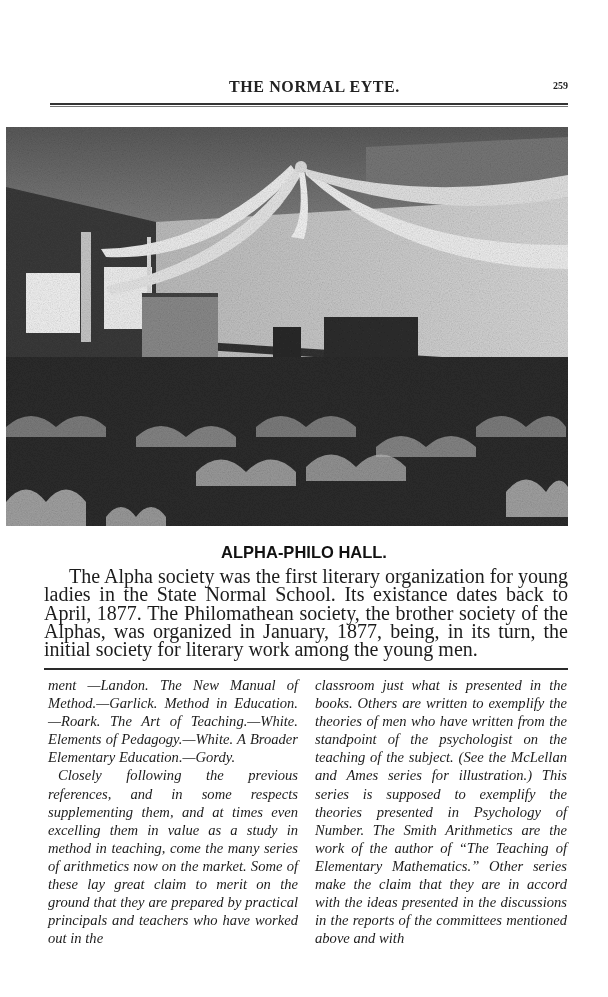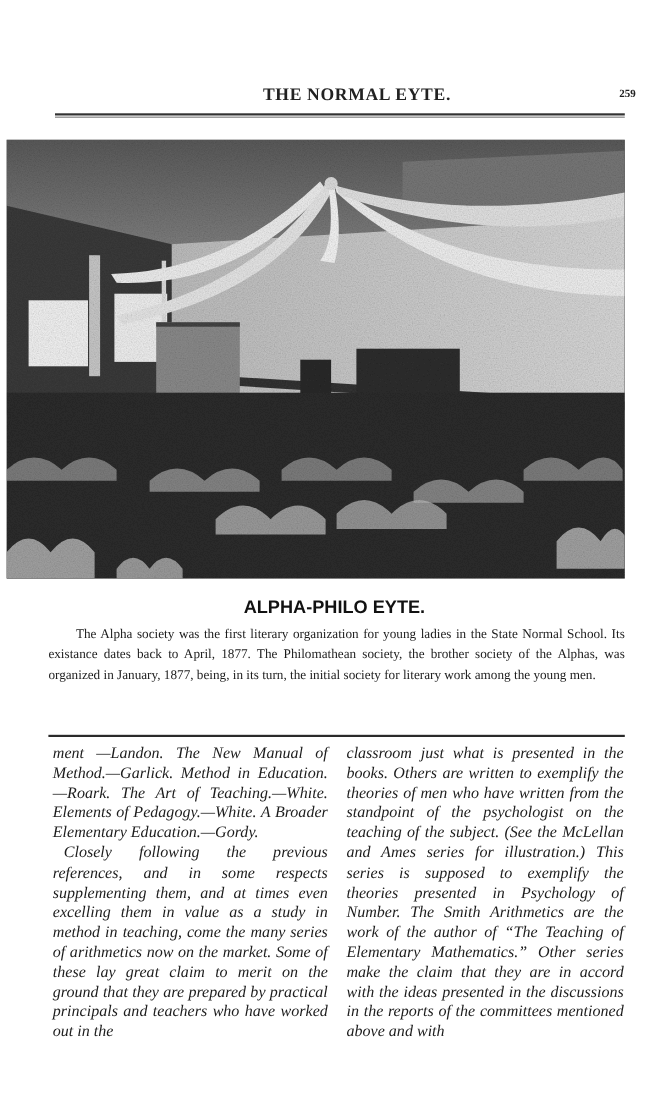--- a/index.html
+++ b/index.html
@@ -3,21 +3,21 @@
 <meta charset="utf-8">
 <style>
   html, body { margin: 0; padding: 0; }
   body {
     width: 608px; height: 997px; overflow: hidden;
     background: #ffffff; position: relative;
     font-family: "Liberation Serif", "DejaVu Serif", serif;
     color: #1a1a1a;
   }
   .running-head {
-    position: absolute; left: 60px; top: 78px; width: 518px; height: 22px;
+    position: absolute; left: 50px; top: 78px; width: 518px; height: 22px;
   }
   .running-title {
     position: absolute; left: 179px; top: 0; font-size: 16px; letter-spacing: 0.6px;
     font-family: "Liberation Serif", serif; font-weight: bold; color: #222;
   }
   .page-number {
     position: absolute; right: 0; top: 2px; font-size: 10px; font-weight: bold; color: #222;
   }
   .head-rule {
     position: absolute; left: 50px; top: 103px; width: 518px; height: 4px;
@@ -28,21 +28,21 @@
     background: #3d3d3d; overflow: hidden;
   }
   .photo svg { display: block; }
   .caption {
     position: absolute; left: 0; top: 543px; width: 608px; text-align: center;
     font-family: "Liberation Sans", sans-serif; font-weight: bold; font-size: 16.5px;
     color: #111;
   }
   .intro {
     position: absolute; left: 44px; top: 567px; width: 524px;
-    font-size: 12px; line-height: 18.3px; text-align: justify; color: #1c1c1c;
+    font-size: 20px; line-height: 18.3px; text-align: justify; color: #1c1c1c;
   }
   .intro p { margin: 0; text-indent: 25px; }
   .body-rule {
     position: absolute; left: 44px; top: 668px; width: 524px; height: 0;
     border-top: 2px solid #2a2a2a;
   }
   .col {
     position: absolute; top: 676px; width: 250px;
     font-size: 14.6px; line-height: 18.1px; text-align: justify; color: #1c1c1c; font-style: italic;
   }
@@ -120,21 +120,21 @@
         <path d="M190,345 q25,-25 50,0 q25,-25 50,0 v14 h-100z" opacity="0.75"></path>
         <path d="M300,340 q25,-25 50,0 q25,-25 50,0 v14 h-100z" opacity="0.7"></path>
         <path d="M500,365 q20,-25 40,0 q12,-20 22,-5 v30 h-62z" opacity="0.8"></path>
         <path d="M0,375 q20,-25 40,0 q20,-25 40,0 v24 h-80z" opacity="0.8"></path>
         <path d="M100,390 q15,-20 30,0 q15,-20 30,0 v10 h-60z" opacity="0.75"></path>
       </g>
     </g>
   </svg>
 </div>
 
-<div class="caption">ALPHA-PHILO EYTE.</div>
+<div class="caption">ALPHA-PHILO HALL.</div>
 
 <div class="intro">
   <p>The Alpha society was the first literary organization for young ladies in the State Normal School. Its existance dates back to April, 1877. The Philomathean society, the brother society of the Alphas, was organized in January, 1877, being, in its turn, the initial society for literary work among the young men.</p>
 </div>
 
 <div class="body-rule"></div>
 
 <div class="col col-left">
   <p>ment —Landon. The New Manual of Method.—Garlick. Method in Education.—Roark. The Art of Teaching.—White. Elements of Pedagogy.—White. A Broader Elementary Education.—Gordy.</p>
   <p class="indent">Closely following the previous references, and in some respects supplementing them, and at times even excelling them in value as a study in method in teaching, come the many series of arithmetics now on the market. Some of these lay great claim to merit on the ground that they are prepared by practical principals and teachers who have worked out in the</p>

